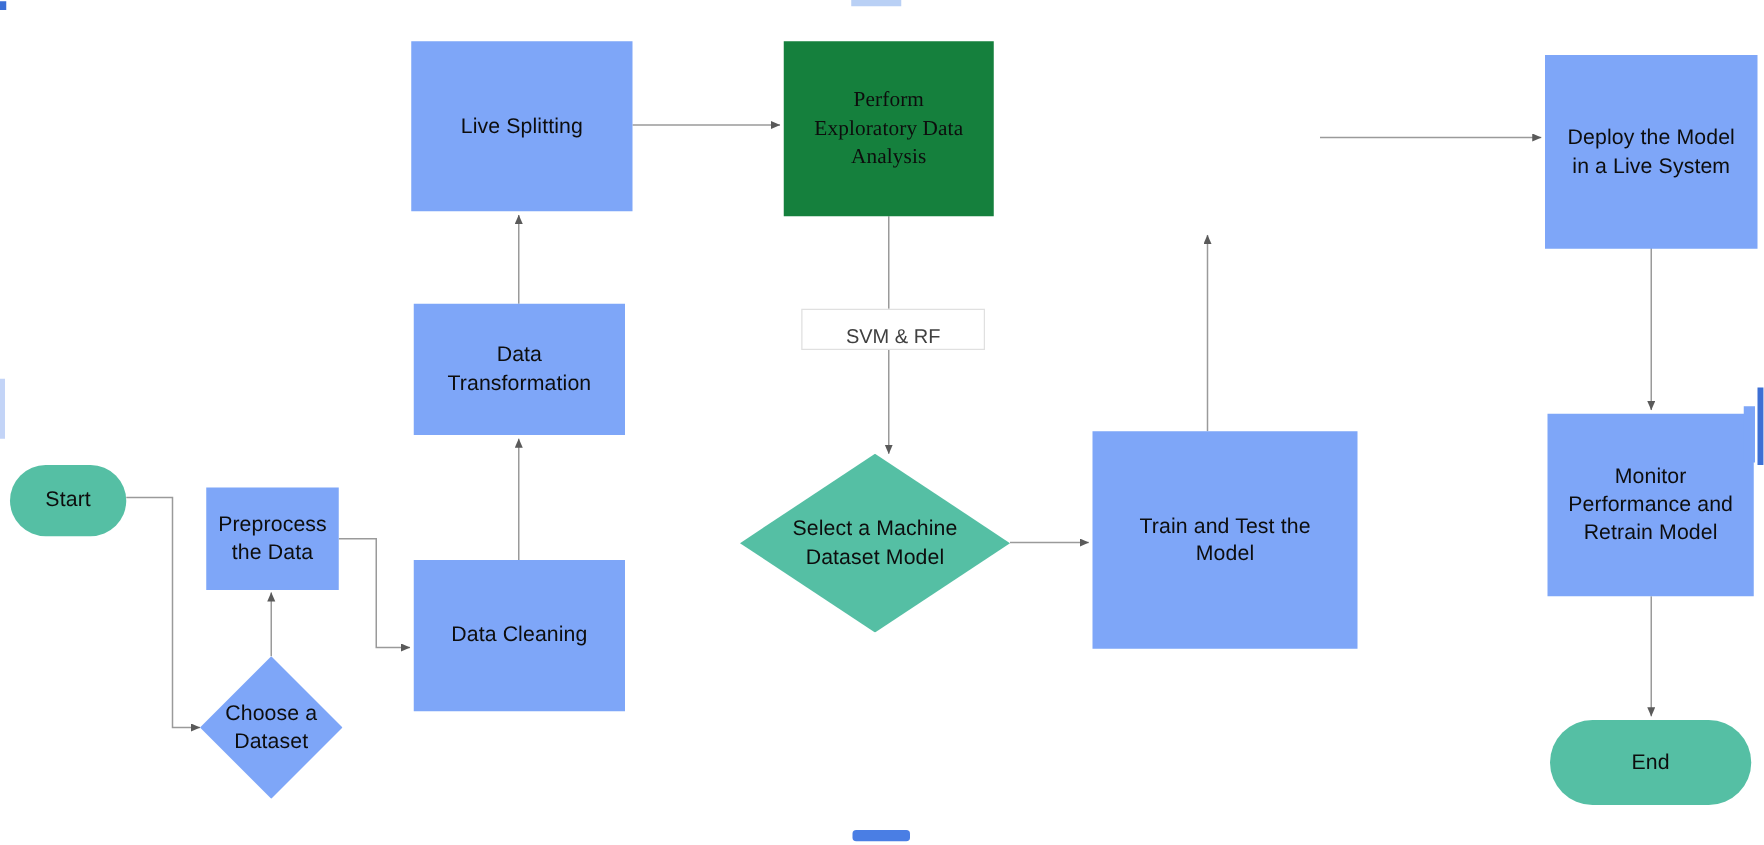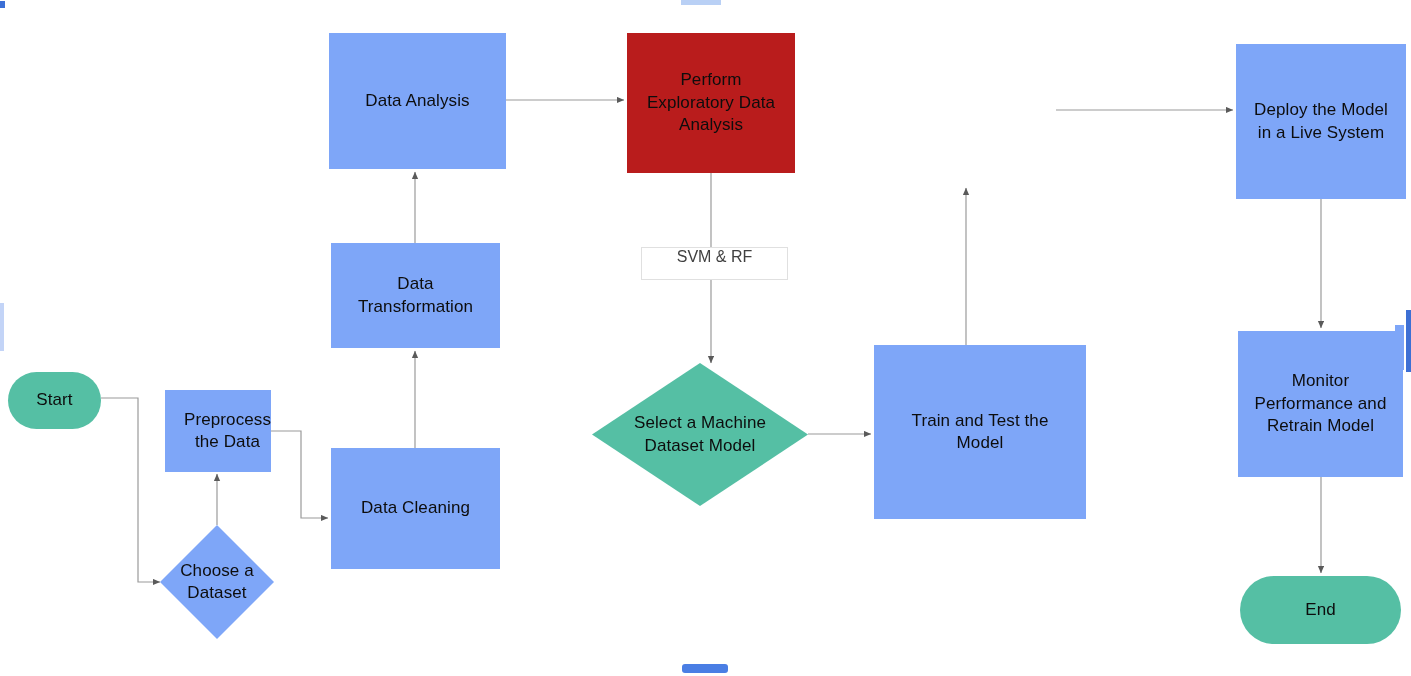--- a/index.html
+++ b/index.html
@@ -37,21 +37,22 @@
     color: #0d0d0d;
     font-size: 17px;
     line-height: 1.32;
     white-space: pre-line;
     letter-spacing: 0.1px;
   }
   .node.process {
     background: #7ea6f8;
   }
   .node.highlight {
-    background: #b91c1c;
+    background: #15803d;
+    font-family: Liberation Serif, serif;
   }
   .node.terminator {
     background: #55bfa4;
     border-radius: 999px;
   }
   .node.decision {
     background: transparent;
   }
   .diamond-shape {
     position: absolute;
@@ -66,21 +67,21 @@
     width: 104%;
   }
   .edge-label {
     position: absolute;
     box-sizing: border-box;
     background: #ffffff;
     border: 1px solid #e0e0e0;
     color: #404040;
     font-size: 16px;
     display: flex;
-    align-items: flex-start;
+    align-items: flex-end;
     justify-content: center;
     white-space: nowrap;
   }
   
   .artifact {
     position: absolute;
     pointer-events: none;
   }
   .artifact.handle-top {
     background: #b9d0f5;
@@ -138,21 +139,21 @@
       <path d="M1321,183 L1321,328" marker-end="url(#arrow)"></path>
 
       <path d="M1321,477 L1321,573" marker-end="url(#arrow)"></path>
     </g>
   </svg>
 
   <div class="node terminator" style="left:8px; top:372px; width:93px; height:57px;">
     <span>Start</span>
   </div>
 
-  <div class="node process" style="left:165px; top:390px; width:106px; height:82px;justify-content:flex-end;">
+  <div class="node process" style="left:165px; top:390px; width:106px; height:82px;">
     <span>Preprocess
 the Data</span>
   </div>
 
   <div class="node decision" style="left:160px; top:525px; width:114px; height:114px;">
     <svg class="diamond-shape" viewBox="0 0 114 114" preserveAspectRatio="none">
       <polygon points="57,0 114,57 57,114 0,57" fill="#7ea6f8"></polygon>
     </svg>
     <span class="diamond-label">Choose a
 Dataset</span>
@@ -161,21 +162,21 @@
   <div class="node process" style="left:331px; top:448px; width:169px; height:121px;">
     <span>Data Cleaning</span>
   </div>
 
   <div class="node process" style="left:331px; top:243px; width:169px; height:105px;">
     <span>Data
 Transformation</span>
   </div>
 
   <div class="node process" style="left:329px; top:33px; width:177px; height:136px;">
-    <span>Data Analysis</span>
+    <span>Live Splitting</span>
   </div>
 
   <div class="node highlight" style="left:627px; top:33px; width:168px; height:140px;">
     <span>Perform
 Exploratory Data
 Analysis</span>
   </div>
 
   <div class="node decision" style="left:592px; top:363px; width:216px; height:143px;">
     <svg class="diamond-shape" viewBox="0 0 216 143" preserveAspectRatio="none">

